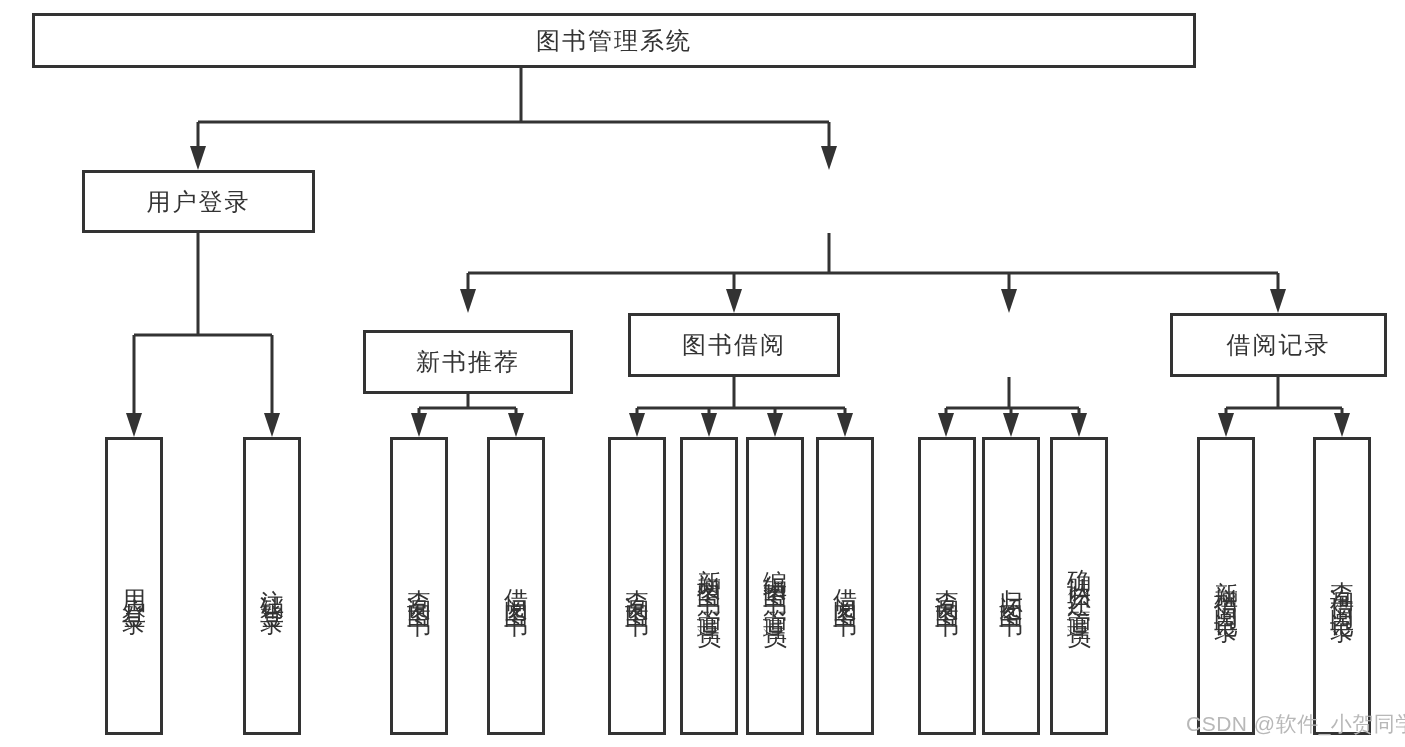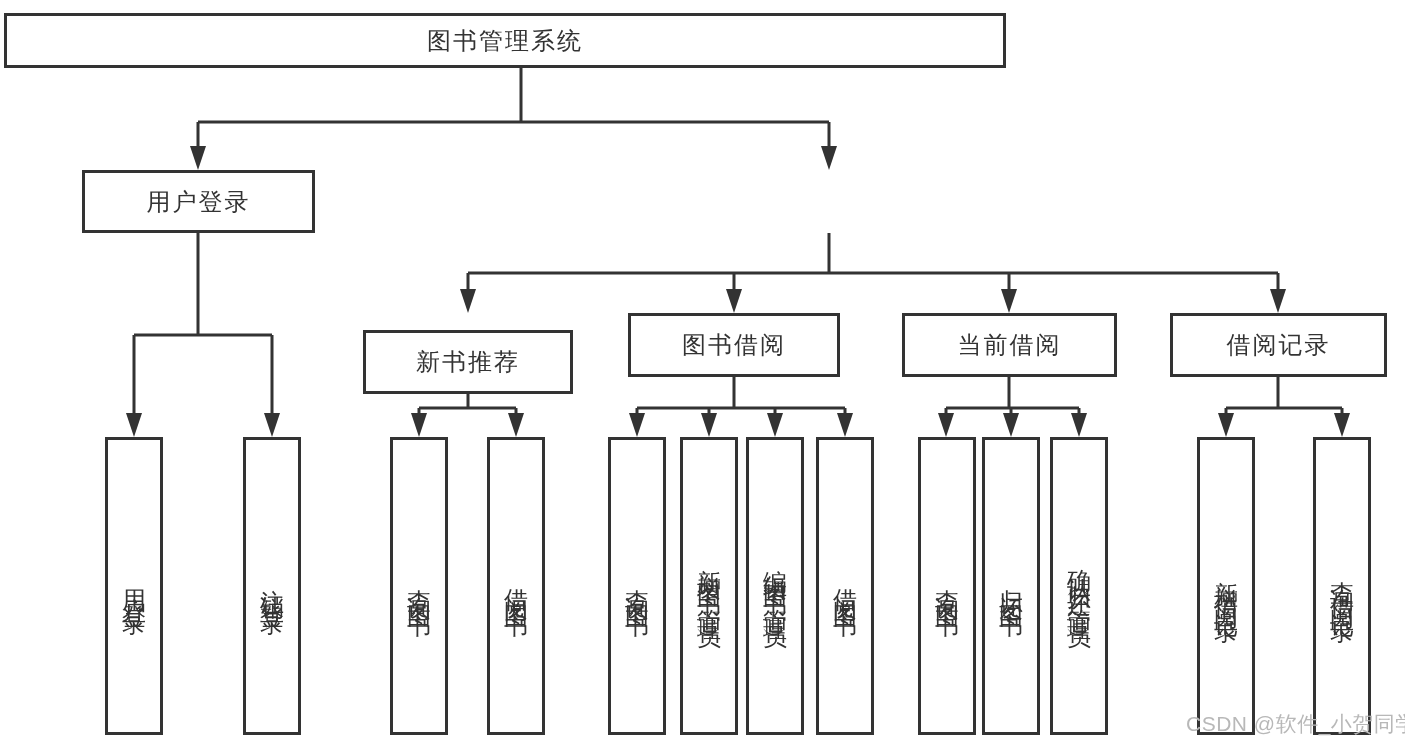--- a/index.html
+++ b/index.html
@@ -82,27 +82,26 @@
     <path class="arrow" d="M701 413 L717 413 L709 437 Z"></path>
     <path class="arrow" d="M767 413 L783 413 L775 437 Z"></path>
     <path class="arrow" d="M837 413 L853 413 L845 437 Z"></path>
     <path class="arrow" d="M938 413 L954 413 L946 437 Z"></path>
     <path class="arrow" d="M1003 413 L1019 413 L1011 437 Z"></path>
     <path class="arrow" d="M1071 413 L1087 413 L1079 437 Z"></path>
     <path class="arrow" d="M1218 413 L1234 413 L1226 437 Z"></path>
     <path class="arrow" d="M1334 413 L1350 413 L1342 437 Z"></path>
   </svg>
 
-  <div class="node h" style="left:4px; top:13px; width:1002px; height:55px;">图书管理系统</div>
+  <div class="node h" style="left:32px; top:13px; width:1164px; height:55px;">图书管理系统</div>
 
   <div class="node h" style="left:82px; top:170px; width:233px; height:63px;">用户登录</div>
 
   <div class="node h" style="left:363px; top:330px; width:210px; height:64px;">新书推荐</div>
   <div class="node h" style="left:628px; top:313px; width:212px; height:64px;text-align:right;">图书借阅</div>
-  <div class="node h" style="left:902px; top:313px; width:215px; height:64px;">当前借阅</div>
   <div class="node h" style="left:1170px; top:313px; width:217px; height:64px;">借阅记录</div>
 
   <div class="node v" style="left:105px; top:437px; width:58px; height:298px;">用户登录</div>
   <div class="node v" style="left:243px; top:437px; width:58px; height:298px;">注销登录</div>
 
   <div class="node v" style="left:390px; top:437px; width:58px; height:298px;">查询图书</div>
   <div class="node v" style="left:487px; top:437px; width:58px; height:298px;">借阅图书</div>
 
   <div class="node v" style="left:608px; top:437px; width:58px; height:298px;">查询图书</div>
   <div class="node v" style="left:680px; top:437px; width:58px; height:298px;">新增图书（管理员）</div>

